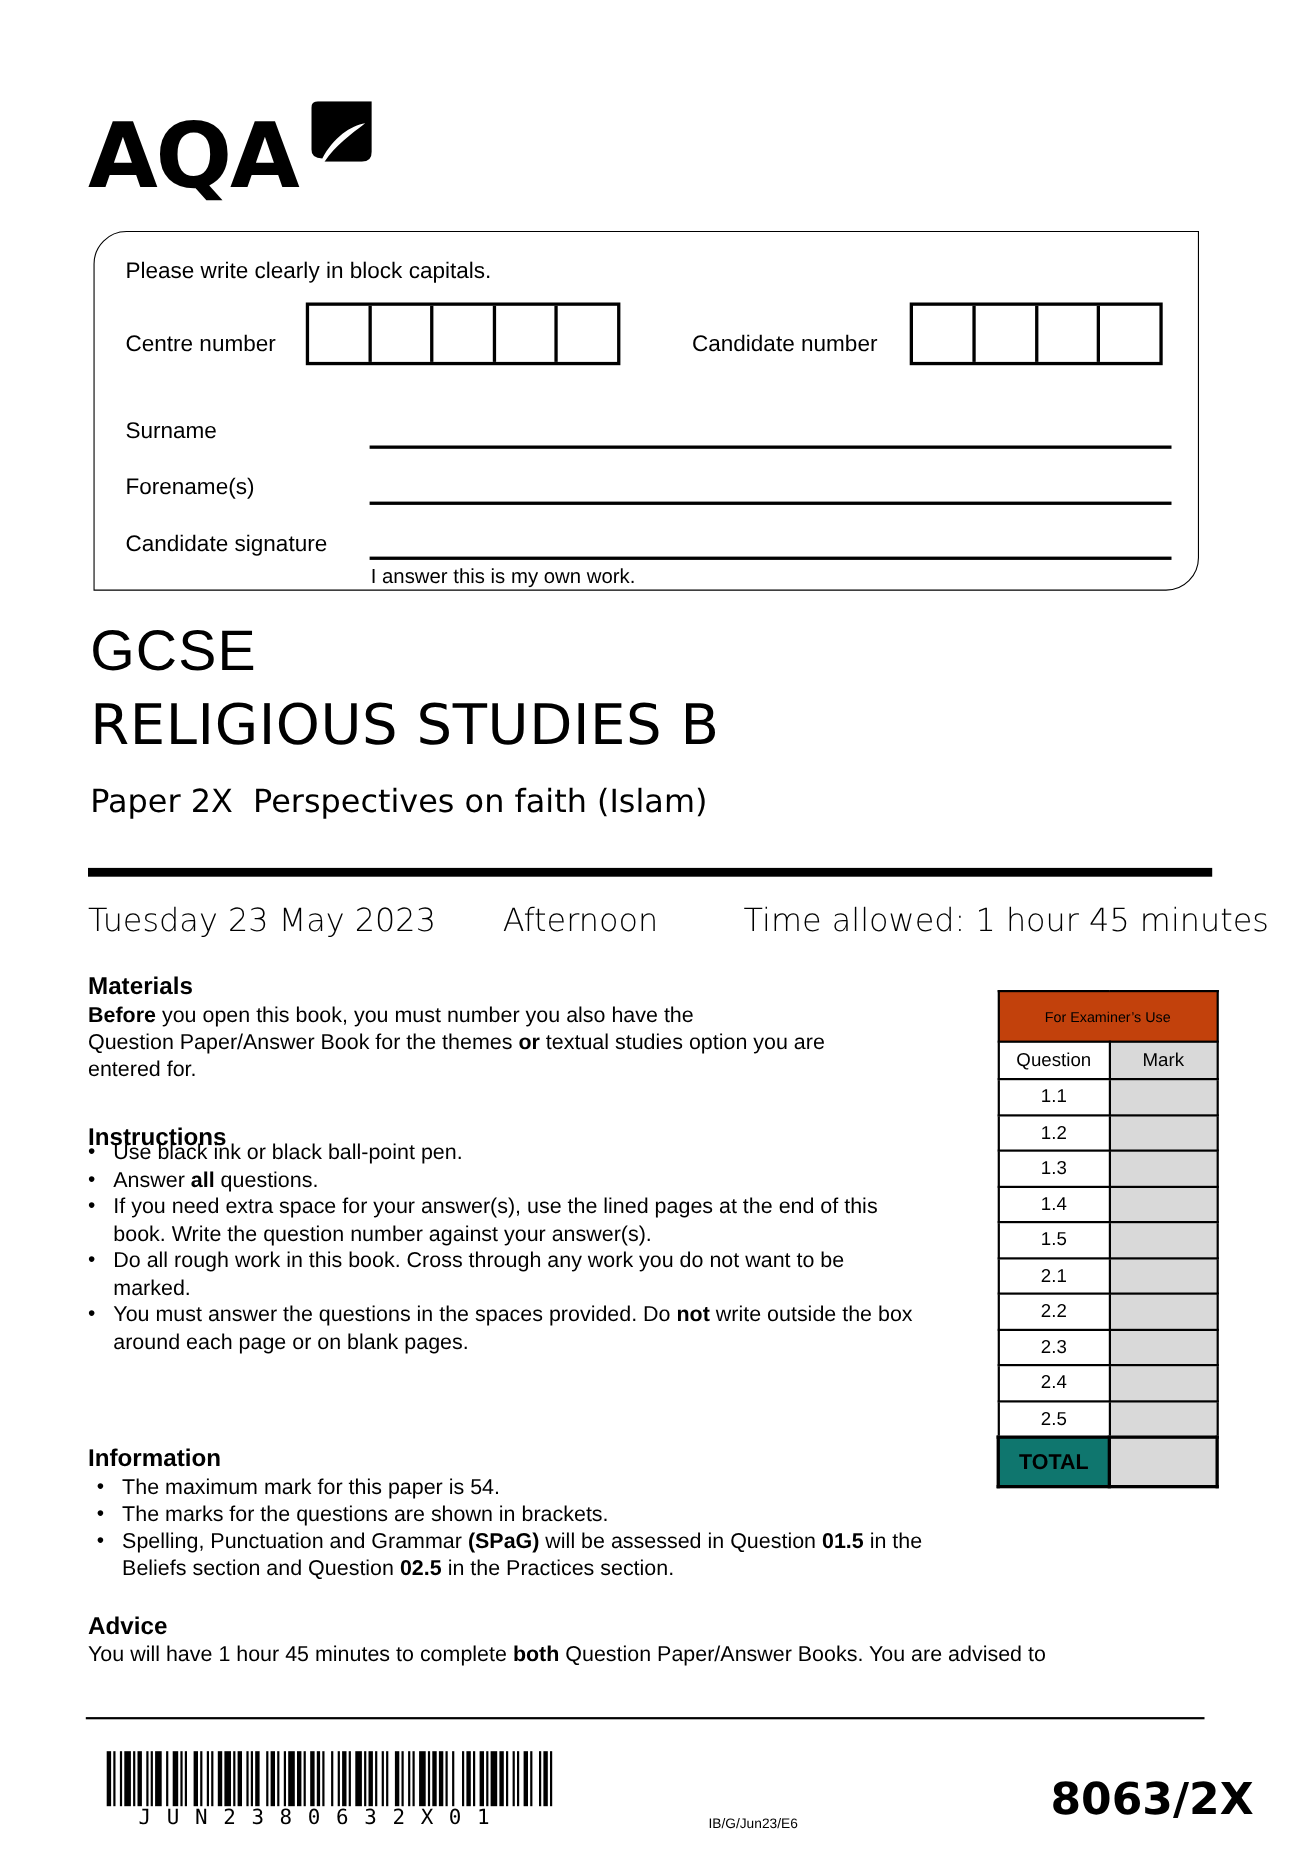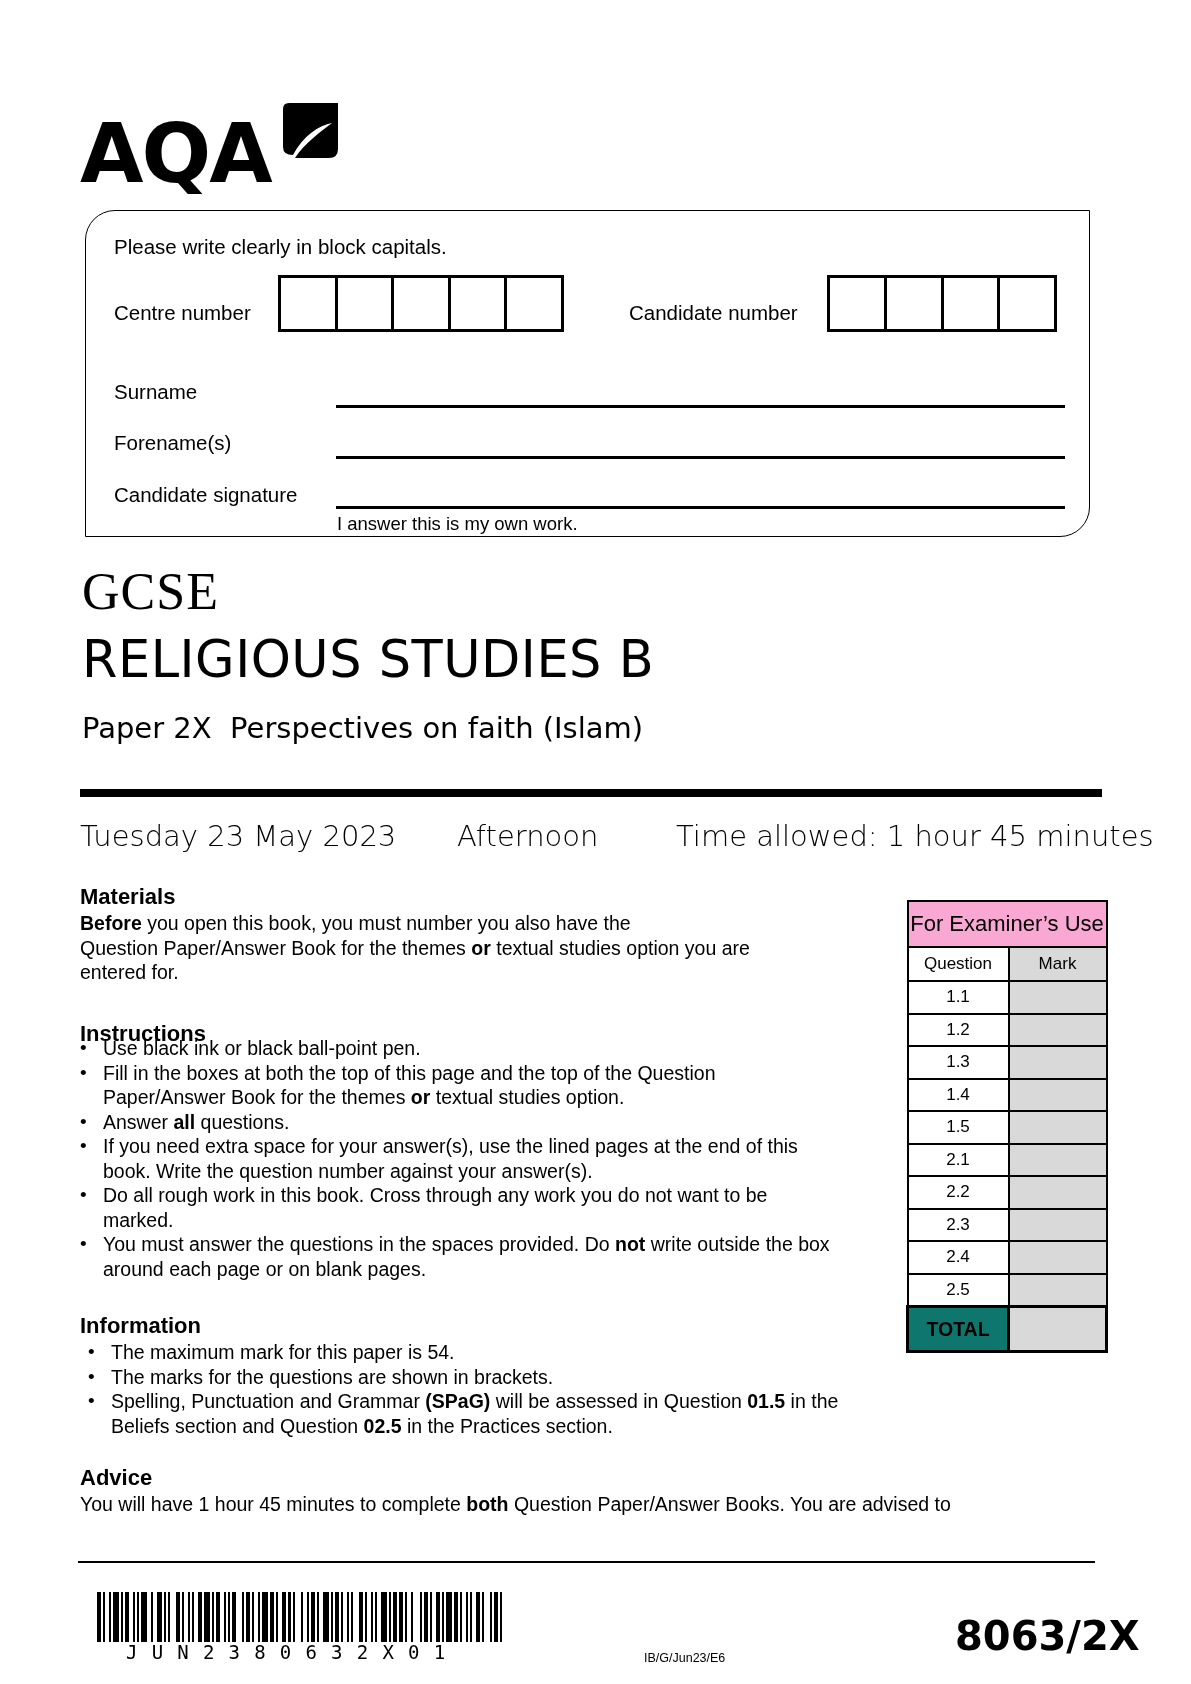--- a/index.html
+++ b/index.html
@@ -1,45 +1,45 @@
 <!DOCTYPE html>
 <html><head>
 <meta charset="utf-8">
 <style>
   html, body { margin: 0; padding: 0; background: #ffffff; }
   body { width: 1191px; height: 1684px; position: relative; overflow: hidden; color: #000; font-family: "Liberation Sans", sans-serif; }
   .abs { position: absolute; }
   
-  .logo { left: 80px; top: 92px; width: 260px; height: 95px; margin-top: 11px; }
+  .logo { left: 80px; top: 92px; width: 260px; height: 95px; }
   .logo-text { position: absolute; left: 0; top: 10px; font-family: "DejaVu Sans", sans-serif; font-weight: bold; font-size: 82px; letter-spacing: -2px; line-height: 82px; }
   .logo-mark { position: absolute; left: 203px; top: 0; width: 55px; height: 55px; }
   
   .form-box { left: 85px; top: 210px; width: 1005px; height: 327px; border: 1.5px solid #000; border-radius: 30px 0 30px 0; box-sizing: border-box; }
   .lbl { font-size: 20.5px; line-height: 24px; white-space: nowrap; }
   .digit-row { display: flex; border: 3px solid #000; box-sizing: border-box; height: 57px; }
   .digit { flex: 1; border-right: 3px solid #000; }
   .digit:last-child { border-right: none; }
   .fill-line { height: 2.5px; background: #000; }
   .declare { font-size: 18.5px; }
   
-  .t-gcse { left: 82px; top: 562px; font-family: Liberation Serif, serif; font-size: 52px; line-height: 60px; letter-spacing: 1px; }
+  .t-gcse { left: 82px; top: 562px; font-family: Liberation Sans, sans-serif; font-size: 52px; line-height: 60px; letter-spacing: 1px; }
   .t-subject { left: 82px; top: 630px; font-family: "DejaVu Sans", sans-serif; font-size: 51px; line-height: 60px; letter-spacing: 0.5px; font-weight: 500; }
   .t-paper { left: 82px; top: 710px; font-family: "DejaVu Sans", sans-serif; font-size: 29px; line-height: 36px; }
   .thick-rule { left: 80px; top: 789px; width: 1022px; height: 8px; background: #000; }
   .dateline { top: 818px; font-family: "DejaVu Sans", sans-serif; font-size: 29px; line-height: 36px; font-weight: 300; white-space: nowrap; }
   
   .sec-h { font-weight: bold; font-size: 22px; line-height: 26px; left: 80px; }
   .para { left: 80px; font-size: 19.5px; line-height: 24.5px; width: 760px; }
   ul.bul { margin: 0; padding: 0; list-style: none; font-size: 19.5px; line-height: 24.5px; }
   ul.bul li { position: relative; padding-left: 23px; margin-bottom: 0; }
   ul.bul li::before { content: "\2022"; position: absolute; left: 0; top: 0; font-size: 19px; }
   
   .ex-table { left: 906px; top: 900px; width: 202px; border-collapse: collapse; font-size: 17px; }
   .ex-table td { border: 2px solid #000; text-align: center; height: 30.5px; padding: 0; }
-  .ex-table .hdr { background: #f9a8d4; height: 44px; font-size: 22px; }
+  .ex-table .hdr { background: #c2410c; height: 44px; font-size: 13px; }
   .ex-table .colhdr { height: 32px; }
   .ex-table .q { width: 98px; background: #fff; }
   .ex-table .m { background: #d9d9d9; }
   .ex-table .total td { height: 42px; border-width: 3px; }
   .ex-table .total .q { background: #0f766e; font-weight: bold; font-size: 19.5px; }
   
   .thin-rule { left: 78px; top: 1561px; width: 1017px; height: 1.5px; background: #000; }
   .barcode { left: 97px; top: 1592px; width: 410px; height: 50px; display: flex; align-items: stretch; }
   .barcode span { background: #000; display: block; }
   .bc-text { left: 126px; top: 1641px; font-family: "DejaVu Sans Mono", monospace; font-size: 19px; letter-spacing: 14.2px; }
@@ -103,21 +103,20 @@
 <div class="abs para" style="top:911px;">
     <div><b>Before</b><span> you open this book, you must number you also have the</span></div>
     <div><span>Question Paper/Answer Book for the themes </span><b>or</b><span> textual studies option you are</span></div>
     <div><span>entered for.</span></div>
   </div>
 
 <div class="abs sec-h" style="top:1009px;margin-top:12px;">Instructions</div>
 <div class="abs" style="left:80px; top:1036px; width:760px;">
   <ul class="bul">
       <li><span>Use black ink or black ball-point pen.</span></li>
-      <li><span>Fill in the boxes at both the top of this page and the top of the Question Paper/Answer Book for the themes </span><b>or</b><span> textual studies option.</span></li>
       <li><span>Answer </span><b>all</b><span> questions.</span></li>
       <li><span>If you need extra space for your answer(s), use the lined pages at the end of this book.  Write the question number against your answer(s).</span></li>
       <li><span>Do all rough work in this book.  Cross through any work you do not want to be marked.</span></li>
       <li><span>You must answer the questions in the spaces provided.  Do </span><b>not</b><span> write outside the box around each page or on blank pages.</span></li>
     </ul>
 </div>
 
 <div class="abs sec-h" style="top:1313px;">Information</div>
 <div class="abs" style="left:88px; top:1340px; width:770px;">
   <ul class="bul">

